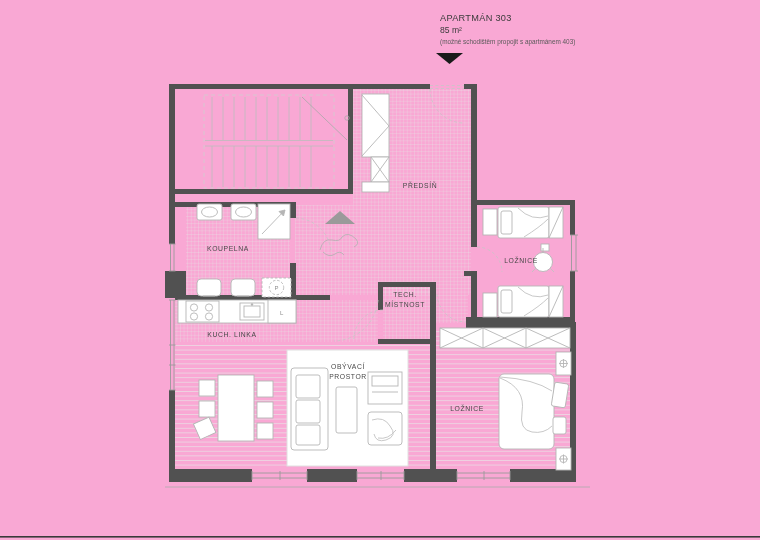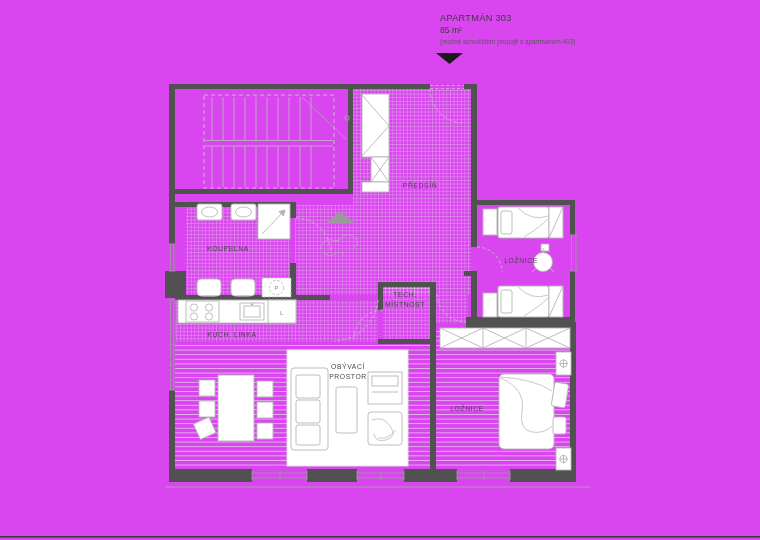--- a/index.html
+++ b/index.html
@@ -1,17 +1,17 @@
 <!DOCTYPE html>
 <html><head>
 <meta charset="utf-8">
 <style>
   html,body{margin:0;padding:0;background:#ffffff;}
   body{width:760px;height:540px;overflow:hidden;font-family:"Liberation Sans",sans-serif;}
-  #stage{position:relative;width:760px;height:540px;background:#d946ef;}
+  #stage{position:relative;width:760px;height:540px;background:#f9a8d4;}
   svg{display:block;}
   text{font-family:"Liberation Sans",sans-serif;fill:#474747;}
   .room-label{font-size:6.8px;letter-spacing:.6px;}
   .title{font-size:9.2px;letter-spacing:.3px;fill:#3b3b3b;}
   .subtitle{font-size:8.6px;fill:#3b3b3b;}
   .note{font-size:6.4px;fill:#5a5a5a;}
   .appl{font-size:6px;fill:#8f8f8f;}
 </style>
 </head>
 <body>

